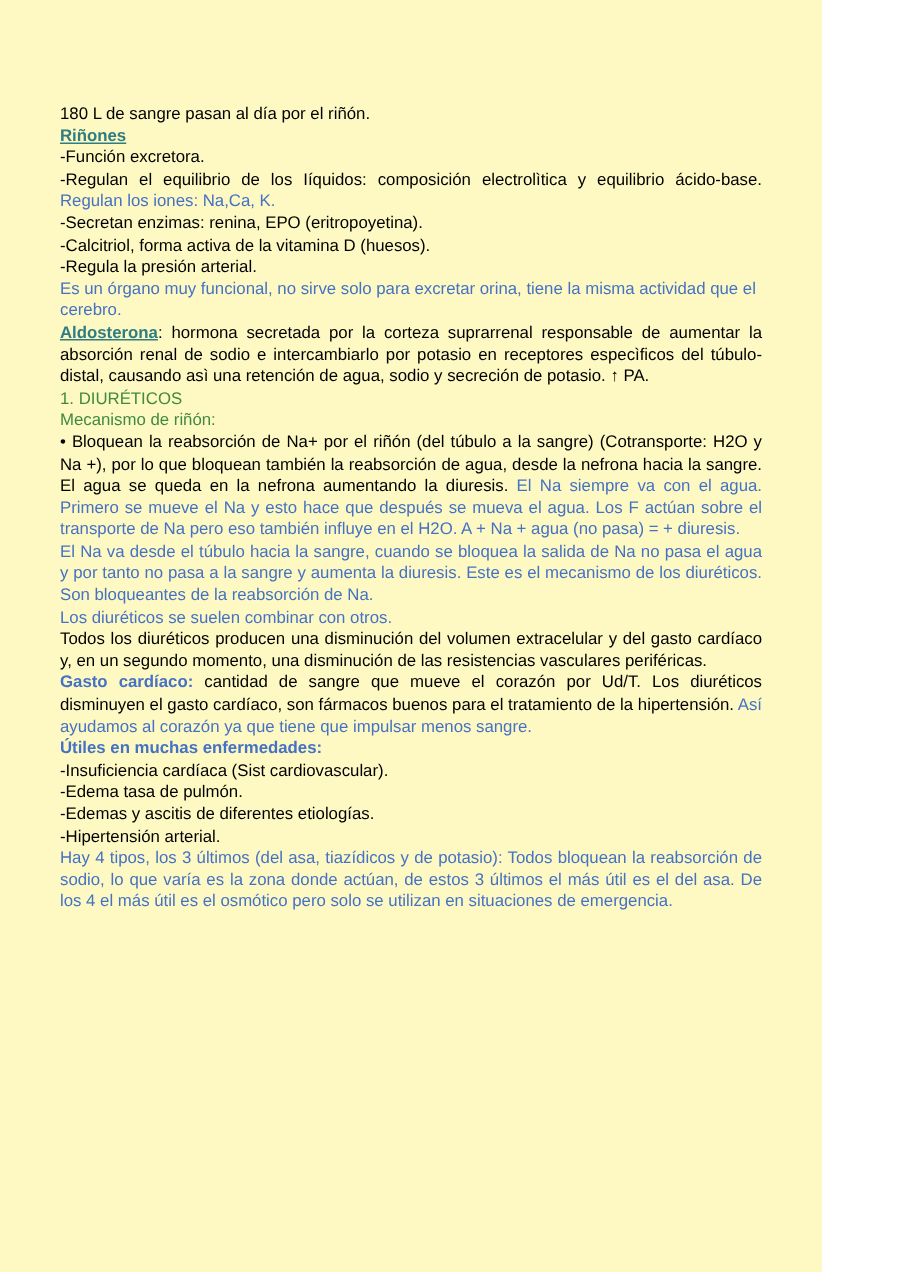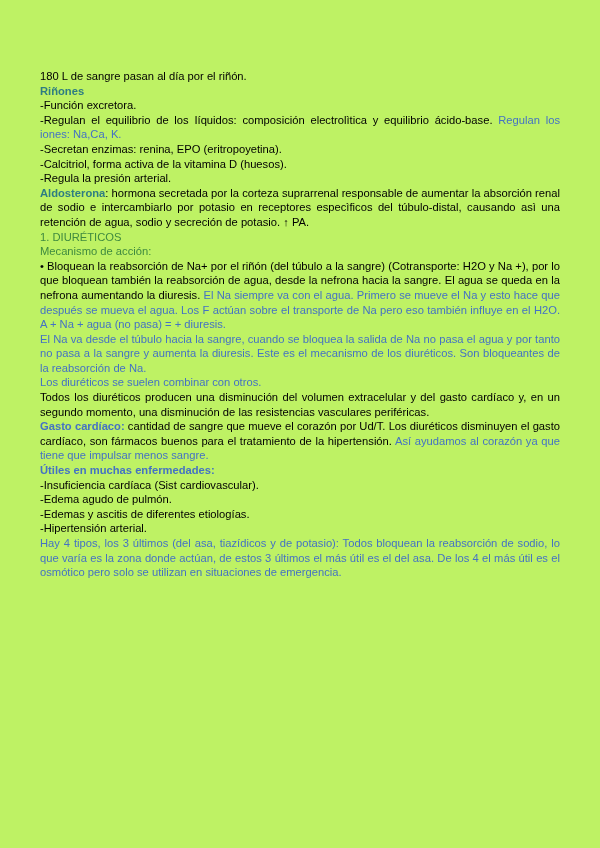--- a/index.html
+++ b/index.html
@@ -4,23 +4,23 @@
 <style>
   html, body {
     margin: 0;
     padding: 0;
     background: #ffffff;
   }
   body {
     font-family: "Liberation Sans", sans-serif;
   }
   .page {
-    width: 600px;
+    width: 548px;
     height: 848px;
-    background: #bef264;
+    background: #fef9c3;
     position: relative;
     box-sizing: border-box;
     padding: 68px 40px 0 40px;
     overflow: hidden;
   }
   .doc-title {
     text-align: center;
     font-size: 13.5px;
     color: #000000;
     text-decoration: underline;
@@ -43,20 +43,21 @@
     color: #000000;
     text-align: justify;
     text-justify: inter-word;
   }
   p.body-line.nojust {
     text-align: left;
   }
   .teal {
     color: #2e7d82;
     font-weight: bold;
+    text-decoration: underline;
   }
   .green {
     color: #3f8a3f;
     font-weight: normal;
   }
   .blue {
     color: #4472c4;
   }
   .blue-b {
     color: #4472c4;
@@ -80,40 +81,41 @@
   <p class="body-line nojust"><span class="teal">Riñones</span></p>
 
   <p class="body-line nojust">-Función excretora.</p>
 
   <p class="body-line"><span class="blk">-Regulan el equilibrio de los Iíquidos: composición electrolìtica y equilibrio ácido-base. </span><span class="blue">Regulan los iones: Na,Ca, K.</span></p>
 
   <p class="body-line nojust">-Secretan enzimas: renina, EPO (eritropoyetina).</p>
   <p class="body-line nojust">-Calcitriol, forma activa de la vitamina D (huesos).</p>
   <p class="body-line nojust">-Regula la presión arterial.</p>
 
+  <p class="body-line nojust"><span class="blue">Es un órgano muy funcional, no sirve solo para excretar orina, tiene la misma actividad que el cerebro.</span></p>
 
   <p class="body-line"><span class="teal">Aldosterona</span><span class="blk">: hormona secretada por la corteza suprarrenal responsable de aumentar la absorción renal de sodio e intercambiarlo por potasio en receptores especìficos del túbulo-distal, causando asì una retención de agua, sodio y secreción de potasio. ↑ PA.</span></p>
 
   <p class="body-line nojust"><span class="green">1. DIURÉTICOS</span></p>
 
 
-  <p class="body-line nojust"><span class="green">Mecanismo de acción:</span></p>
+  <p class="body-line nojust"><span class="green">Mecanismo de riñón:</span></p>
 
   <p class="body-line"><span class="blk">• Bloquean la reabsorción de Na+ por el riñón (del túbulo a la sangre) (Cotransporte: H2O y Na +), por lo que bloquean también la reabsorción de agua, desde la nefrona hacia la sangre. El agua se queda en la nefrona aumentando la diuresis. </span><span class="blue">El Na siempre va con el agua. Primero se mueve el Na y esto hace que después se mueva el agua. Los F actúan sobre el transporte de Na pero eso también influye en el H2O. A + Na + agua (no pasa) = + diuresis.</span></p>
 
   <p class="body-line"><span class="blue">El Na va desde el túbulo hacia la sangre, cuando se bloquea la salida de Na no pasa el agua y por tanto no pasa a la sangre y aumenta la diuresis. Este es el mecanismo de los diuréticos. Son bloqueantes de la reabsorción de Na.</span></p>
 
   <p class="body-line nojust"><span class="blue">Los diuréticos se suelen combinar con otros.</span></p>
 
   <p class="body-line">Todos los diuréticos producen una disminución del volumen extracelular y del gasto cardíaco y, en un segundo momento, una disminución de las resistencias vasculares periféricas.</p>
 
   <p class="body-line"><span class="blue-b">Gasto cardíaco:</span><span class="blk"> cantidad de sangre que mueve el corazón por Ud/T. Los diuréticos disminuyen el gasto cardíaco, son fármacos buenos para el tratamiento de la hipertensión. </span><span class="blue">Así ayudamos al corazón ya que tiene que impulsar menos sangre.</span></p>
 
   <p class="body-line nojust"><span class="blue-b">Útiles en muchas enfermedades:</span></p>
 
   <p class="body-line nojust">-Insuficiencia cardíaca (Sist cardiovascular).</p>
-  <p class="body-line nojust">-Edema agudo de pulmón.</p>
+  <p class="body-line nojust">-Edema tasa de pulmón.</p>
   <p class="body-line nojust">-Edemas y ascitis de diferentes etiologías.</p>
   <p class="body-line nojust">-Hipertensión arterial.</p>
 
   <p class="body-line"><span class="blue">Hay 4 tipos, los 3 últimos (del asa, tiazídicos y de potasio): Todos bloquean la reabsorción de sodio, lo que varía es la zona donde actúan, de estos 3 últimos el más útil es el del asa. De los 4 el más útil es el osmótico pero solo se utilizan en situaciones de emergencia.</span></p>
 
 </div>
 
 </body></html>

